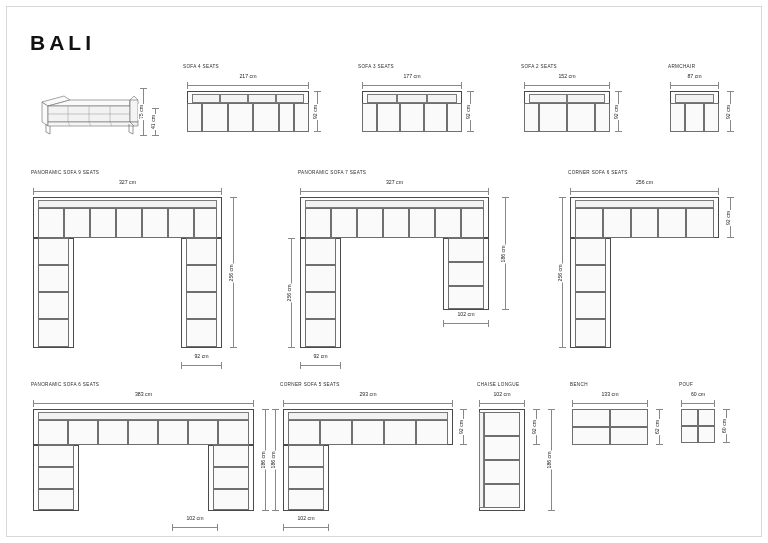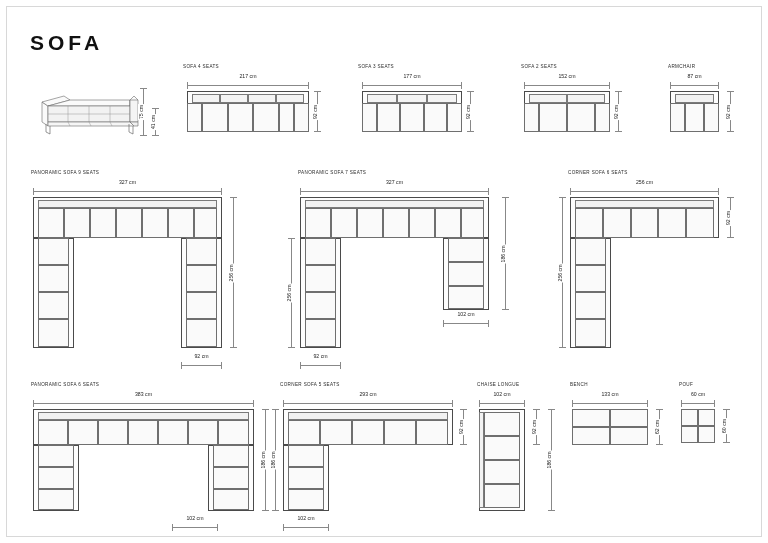--- a/index.html
+++ b/index.html
@@ -53,21 +53,21 @@
   
   .persp{position:absolute;left:34px;top:88px;width:92px;height:48px;}
   .persp svg{display:block;}
 </style>
 </head>
 <body>
 
 <div class="page">
   <div class="frame"></div>
 
-  <div class="brand">SOFA</div>
+  <div class="brand">BALI</div>
 
   <div class="persp">
     <svg width="118" height="56" viewBox="0 0 118 56">
       <g fill="#fafafa" stroke="#6a6a6a" stroke-width="0.6">
         <path d="M8,14 L8,34 L14,38 L14,18 Z"></path>
         <path d="M8,14 L30,8 L36,12 L14,18 Z"></path>
         <path d="M14,18 L36,12 L96,12 L96,18 Z"></path>
         <path d="M96,12 L100,8 L104,12 L96,18 Z"></path>
         <path d="M14,18 L96,18 L96,34 L14,34 Z" fill="#f2f2f2"></path>
         <path d="M14,34 L96,34 L100,38 L14,38 Z" fill="#f6f6f6"></path>

